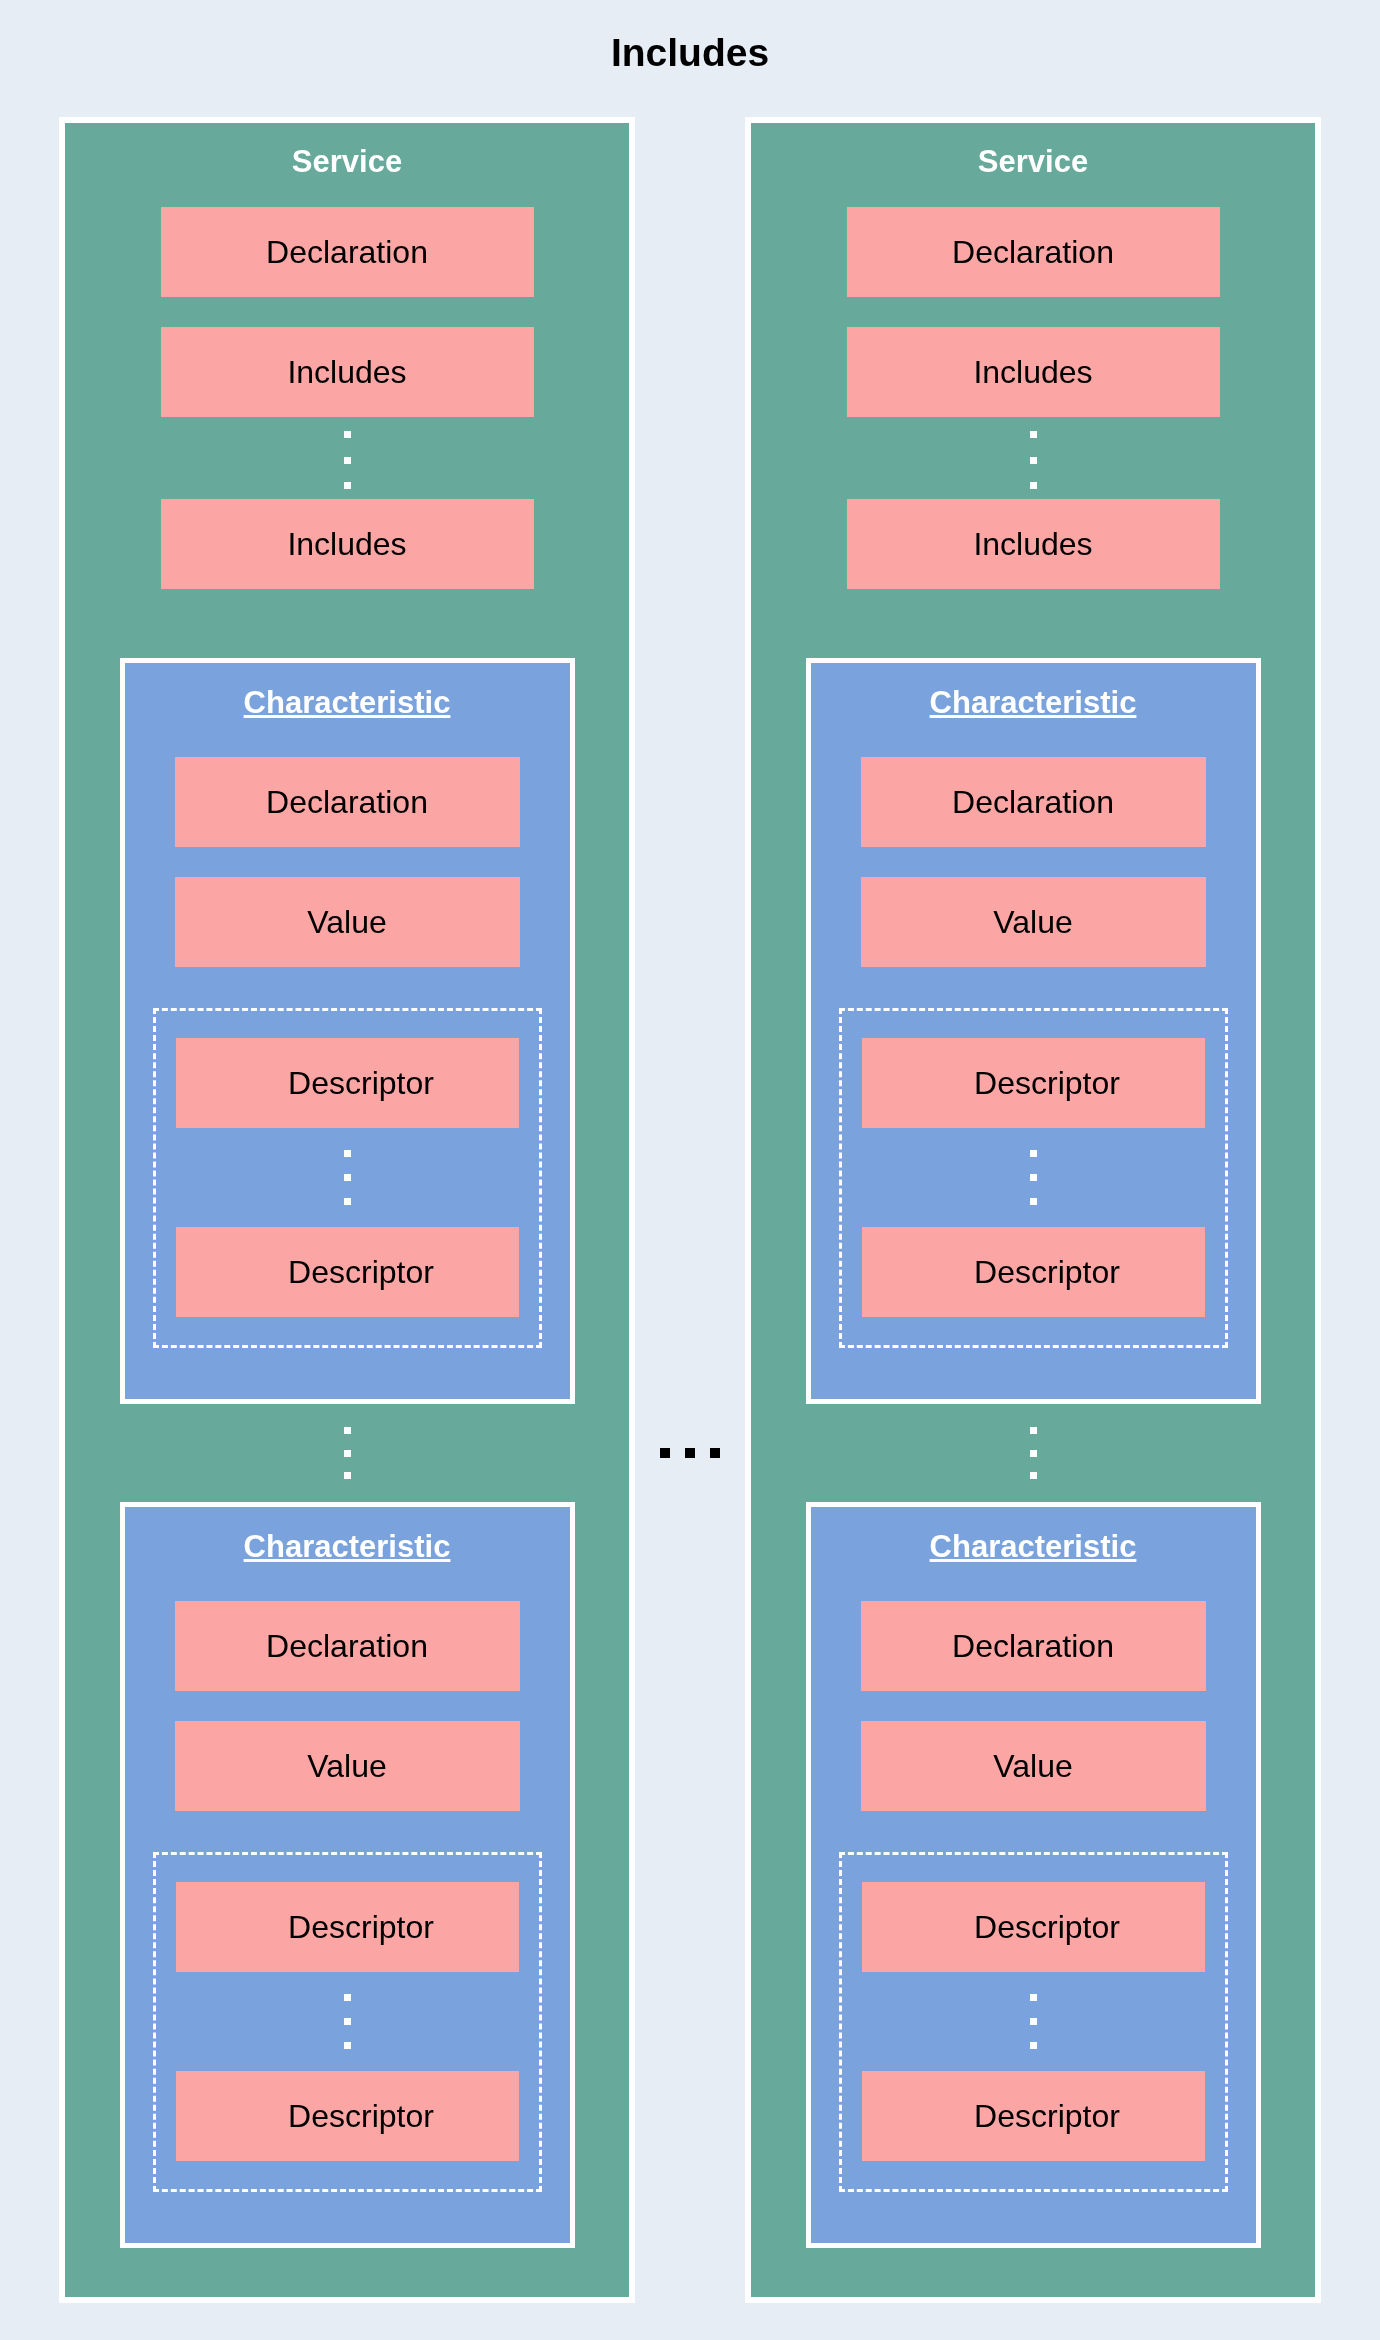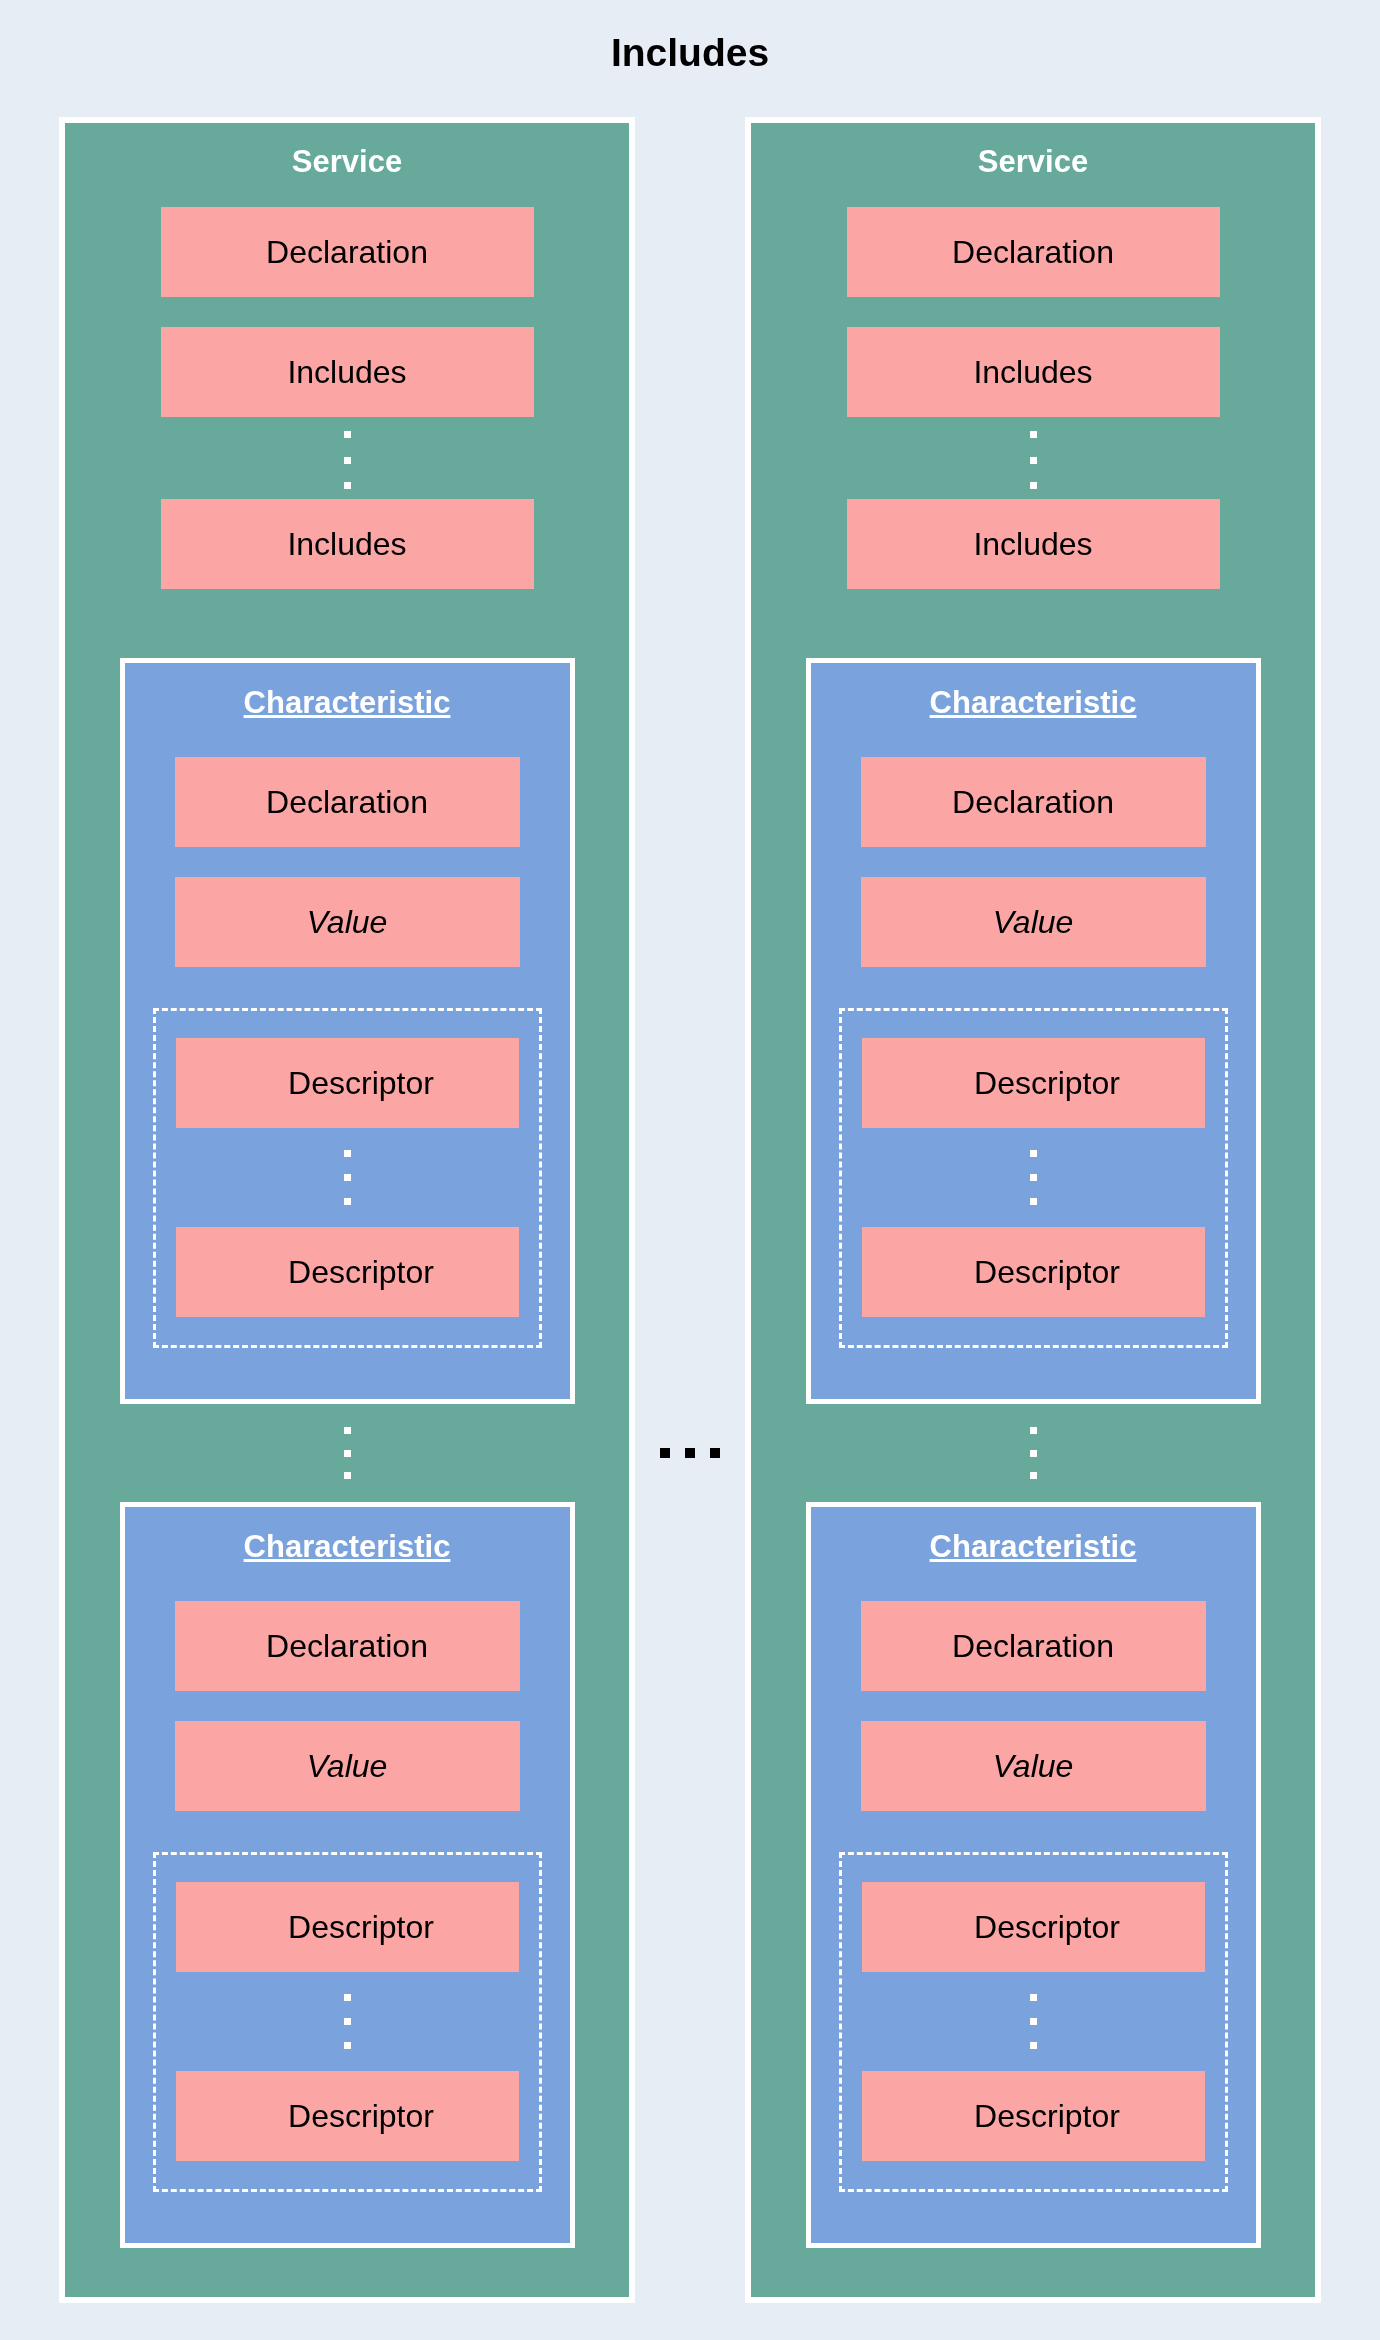--- a/index.html
+++ b/index.html
@@ -70,21 +70,21 @@
   }
   .characteristic.first { margin-top: 69px; }
   .char-header {
     margin-top: 21px; height: 38px; line-height: 38px;
     font-size: 31px; font-weight: 700; color: #ffffff;
     flex-shrink: 0;
     text-decoration: underline;
   }
   .characteristic .wbox { width: 345px; }
   .char-decl  { margin-top: 35px; }
-  .char-value { margin-top: 30px; font-style: italic; }
+  .char-value { margin-top: 30px; }
 
   .descriptor-group {
     margin-top: 41px;
     width: 389px;
     box-sizing: border-box;
     border: 3px dashed #ffffff;
     padding: 27px 0 28px 0;
     display: flex; flex-direction: column; align-items: center;
     flex-shrink: 0;
   }

